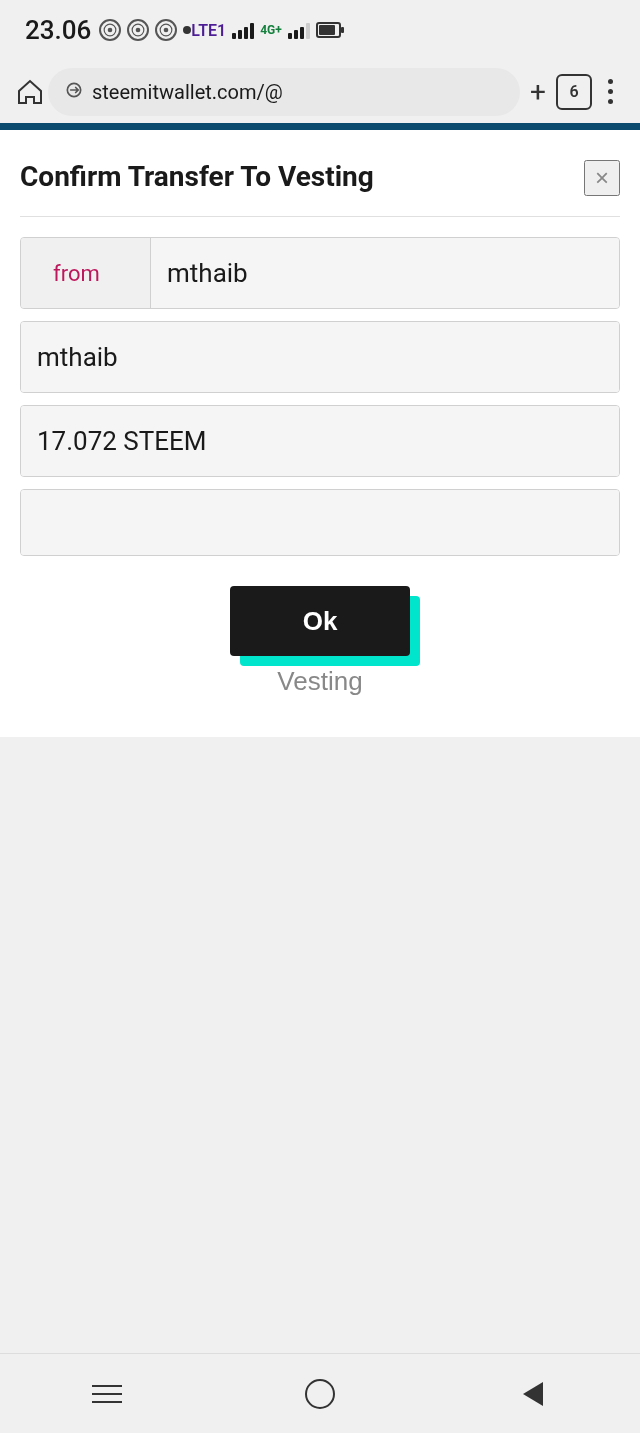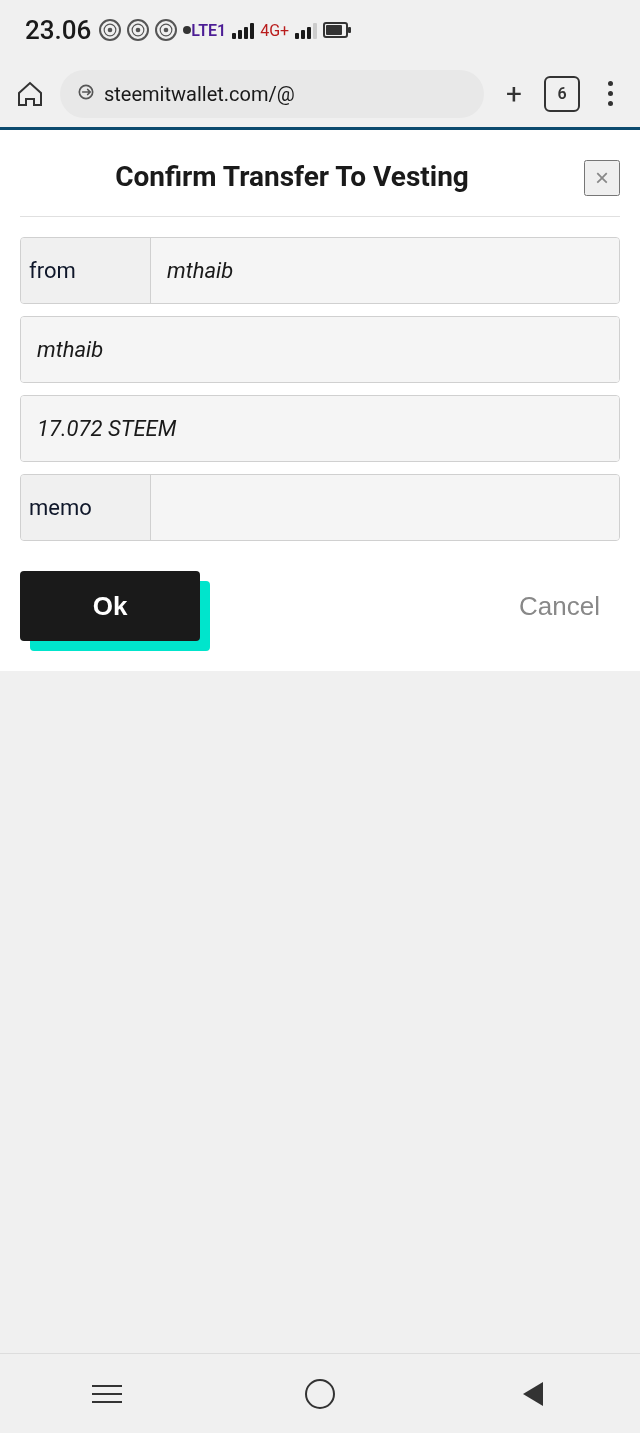--- a/index.html
+++ b/index.html
@@ -82,35 +82,35 @@
       border-radius: 1px;
     }
 
     .lte-text {
       font-size: 16px;
       font-weight: 600;
       color: #4c1d95;
     }
 
     .network-text {
-      font-size: 16px;
-      font-weight: 400;
-      color: #b91c1c;
+      font-size: 12px;
+      font-weight: 700;
+      color: #15803d;
     }
 
     
     .browser-chrome {
       width: 100%;
       height: 70px;
       background: #f0f0f0;
       display: flex;
       align-items: center;
       padding: 0 12px;
-      gap: 12px;
-      border-bottom: 3px solid #0c4a6e;
+      gap: 0;
+      border-bottom: 7px solid #0c4a6e;
     }
 
     .browser-home-btn {
       width: 36px;
       height: 36px;
       display: flex;
       align-items: center;
       justify-content: center;
     }
 
@@ -195,21 +195,20 @@
       margin-bottom: 20px;
     }
 
     .dialog-title {
       font-size: 28px;
       font-weight: 700;
       color: #1a1a1a;
       line-height: 1.2;
       flex: 1;
       padding-right: 20px;
-      text-align: center;
     }
 
     .dialog-close {
       width: 36px;
       height: 36px;
       display: flex;
       align-items: center;
       justify-content: center;
       font-size: 24px;
       color: #888;
@@ -229,50 +228,50 @@
       border: 1px solid #d0d0d0;
       border-radius: 4px;
       margin-bottom: 12px;
       overflow: hidden;
       background: #f5f5f5;
     }
 
     .field-label {
       width: 130px;
       min-width: 130px;
-      padding: 20px 8px;
+      padding: 20px 32px;
       font-size: 22px;
-      color: #0f172a;
+      color: #be185d;
       background: #f0f0f0;
       border-right: 1px solid #d0d0d0;
       display: flex;
       align-items: center;
     }
 
     .field-value {
       flex: 1;
       padding: 20px 16px;
-      font-size: 22px;
+      font-size: 26px;
       color: #1a1a1a;
       background: #f5f5f5;
       display: flex;
       align-items: center;
-      font-style: italic;
     }
 
     .memo-field .field-value {
       min-height: 65px;
     }
 
     
     .dialog-buttons {
       display: flex;
       align-items: center;
       justify-content: space-between;
       margin-top: 30px;
+      flex-direction: column;
     }
 
     .ok-button-wrapper {
       position: relative;
     }
 
     .ok-button-shadow {
       position: absolute;
       bottom: -10px;
       right: -10px;
@@ -459,34 +458,31 @@
       </div>
     </div>
 
     <div class="form-field">
       <div class="field-value">
         <span>17.072 STEEM</span>
       </div>
     </div>
 
     <div class="form-field memo-field">
-      <div class="field-label">
-        <span>memo</span>
-      </div>
       <div class="field-value">
         <span></span>
       </div>
     </div>
 
     <div class="dialog-buttons">
       <div class="ok-button-wrapper">
         <div class="ok-button-shadow"></div>
         <button class="ok-button">Ok</button>
       </div>
-      <button class="cancel-button">Cancel</button>
+      <button class="cancel-button">Vesting</button>
     </div>
 
   </div>
 </div>
 
 <div class="bottom-nav">
   <div class="nav-btn">
     <div class="hamburger-icon">
       <div class="hamburger-line"></div>
       <div class="hamburger-line"></div>

